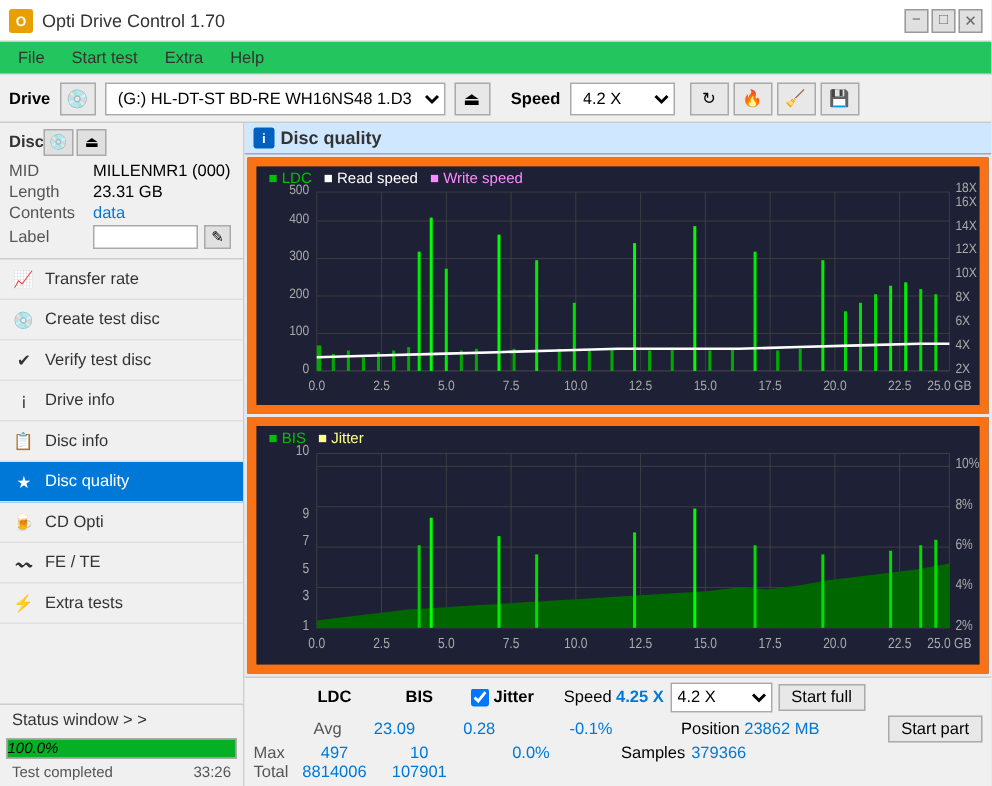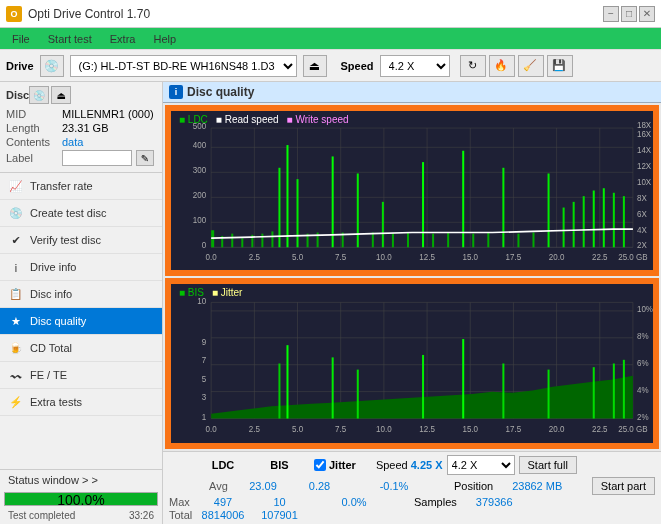--- a/index.html
+++ b/index.html
@@ -51,21 +51,21 @@
     .sidebar-nav { flex: 1; overflow: hidden; }
     .sidebar-item { display: flex; align-items: center; padding: 5px 8px; cursor: pointer; font-size: 11px; color: #333; border-bottom: 1px solid #e0e0e0; gap: 6px; }
     .sidebar-item.active { background: #0078d7; color: white; }
     .sidebar-item-icon { width: 16px; height: 16px; display: flex; align-items: center; justify-content: center; flex-shrink: 0; }
     
     
     .status-section { border-top: 1px solid #ccc; }
     .status-window-btn { display: flex; align-items: center; padding: 4px 8px; cursor: pointer; font-size: 11px; color: #333; gap: 4px; background: #f0f0f0; }
     .progress-bar-container { height: 14px; background: #e0e0e0; margin: 2px 4px; border: 1px solid #aaa; position: relative; }
     .progress-bar-fill { height: 100%; background: #06b025; }
-    .progress-text { position: absolute; top: 0; left: 0; right: 0; text-align: center; font-size: 14px; line-height: 14px; color: #000; }
+    .progress-text { position: absolute; top: 0; left: 0; right: 0; text-align: left; font-size: 10px; line-height: 14px; color: #000; font-style: italic; }
     .status-text { font-size: 10px; color: #555; padding: 1px 4px 2px; }
 
     
     .main-content { flex: 1; display: flex; flex-direction: column; overflow: hidden; background: #e8e8e8; }
 
     
     .dq-header { background: #d0e8ff; display: flex; align-items: center; padding: 3px 6px; border-bottom: 1px solid #9ab; gap: 4px; }
     .dq-header-icon { width: 14px; height: 14px; background: #0060c0; border-radius: 2px; display: flex; align-items: center; justify-content: center; color: white; font-size: 9px; font-weight: bold; }
     .dq-title { font-size: 12px; font-weight: bold; color: #333; }
 
@@ -178,21 +178,21 @@
       <div class="sidebar-item">
         <span class="sidebar-item-icon">📋</span>
         <span>Disc info</span>
       </div>
       <div class="sidebar-item active">
         <span class="sidebar-item-icon">★</span>
         <span>Disc quality</span>
       </div>
       <div class="sidebar-item">
         <span class="sidebar-item-icon">🍺</span>
-        <span>CD Total</span>
+        <span>CD Opti</span>
       </div>
       <div class="sidebar-item">
         <span class="sidebar-item-icon">〰</span>
         <span>FE / TE</span>
       </div>
       <div class="sidebar-item">
         <span class="sidebar-item-icon">⚡</span>
         <span>Extra tests</span>
       </div>
     </div>
@@ -410,34 +410,34 @@
         </select>
         <button class="start-full-btn">Start full</button>
       </div>
       <div style="display:flex; align-items:center; gap:4px; margin-bottom:1px;">
         <span style="width:20px; font-size:11px; color:#555;margin-left:40px;">Avg</span>
         <span style="width:60px; text-align:center; font-size:11px; color:#0078d7;">23.09</span>
         <span style="width:45px; text-align:center; font-size:11px; color:#0078d7;">0.28</span>
         <div style="margin-left:8px; width:80px; text-align:center;">
           <span style="font-size:11px; color:#0078d7;">-0.1%</span>
         </div>
-        <div style="margin-left:16px; display:flex; align-items:center; gap:19px;">
+        <div style="margin-left:16px; display:flex; align-items:center; gap:3px;">
           <span style="font-size:11px;">Position</span>
           <span style="font-size:11px; color:#0078d7;">23862 MB</span>
         </div>
         <button class="start-full-btn" style="margin-left:auto;">Start part</button>
       </div>
       <div style="display:flex; align-items:center; gap:4px;">
         <span style="width:20px; font-size:11px; color:#555;">Max</span>
         <span style="width:60px; text-align:center; font-size:11px; color:#0078d7;">497</span>
         <span style="width:45px; text-align:center; font-size:11px; color:#0078d7;">10</span>
         <div style="margin-left:8px; width:80px; text-align:center;">
           <span style="font-size:11px; color:#0078d7;">0.0%</span>
         </div>
-        <div style="margin-left:16px; display:flex; gap:19px;">
+        <div style="margin-left:16px; display:flex; gap:4px;">
           <span style="font-size:11px;">Samples</span>
           <span style="font-size:11px; color:#0078d7;">379366</span>
         </div>
       </div>
       <div style="display:flex; align-items:center; gap:4px; margin-top:1px;">
         <span style="width:20px; font-size:11px; color:#555;">Total</span>
         <span style="width:60px; text-align:center; font-size:11px; color:#0078d7;">8814006</span>
         <span style="width:45px; text-align:center; font-size:11px; color:#0078d7;">107901</span>
       </div>
     </div>

